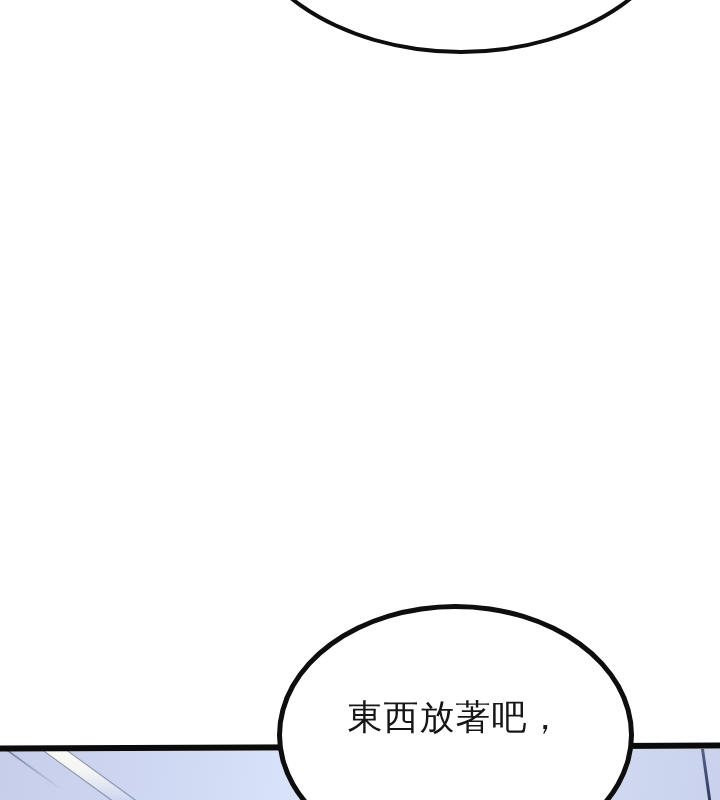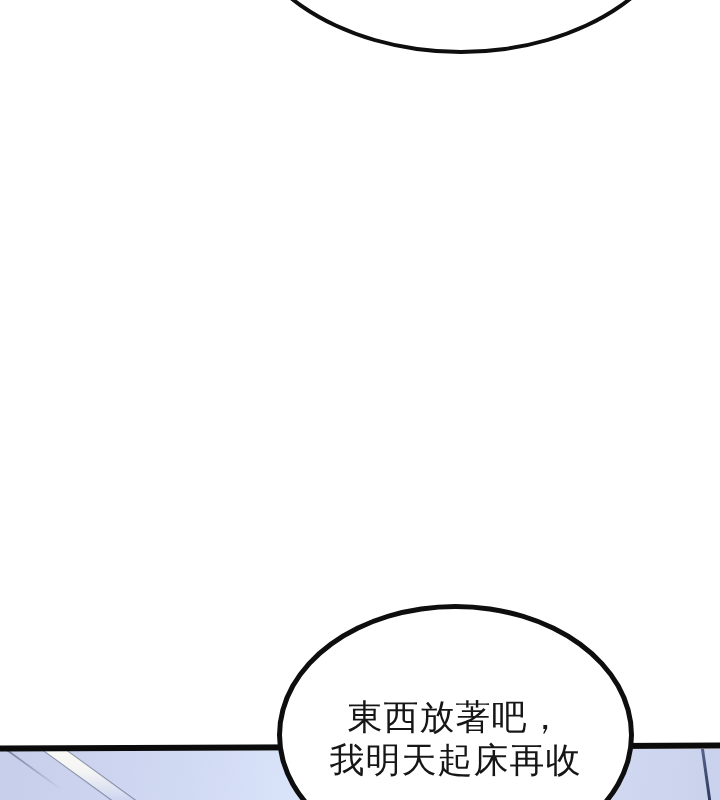--- a/index.html
+++ b/index.html
@@ -135,17 +135,16 @@
     <div class="seam"></div>
   </div>
 
   <div class="floor-line"></div>
 
   <div class="bubble bubble-top"></div>
 
   <div class="bubble bubble-bottom">
     <div class="speech-text">
       <span class="speech-line">東西放著吧，</span>
-      <span class="speech-line">我明天起床再收</span>
     </div>
   </div>
 
 </div>
 
 </body></html>

